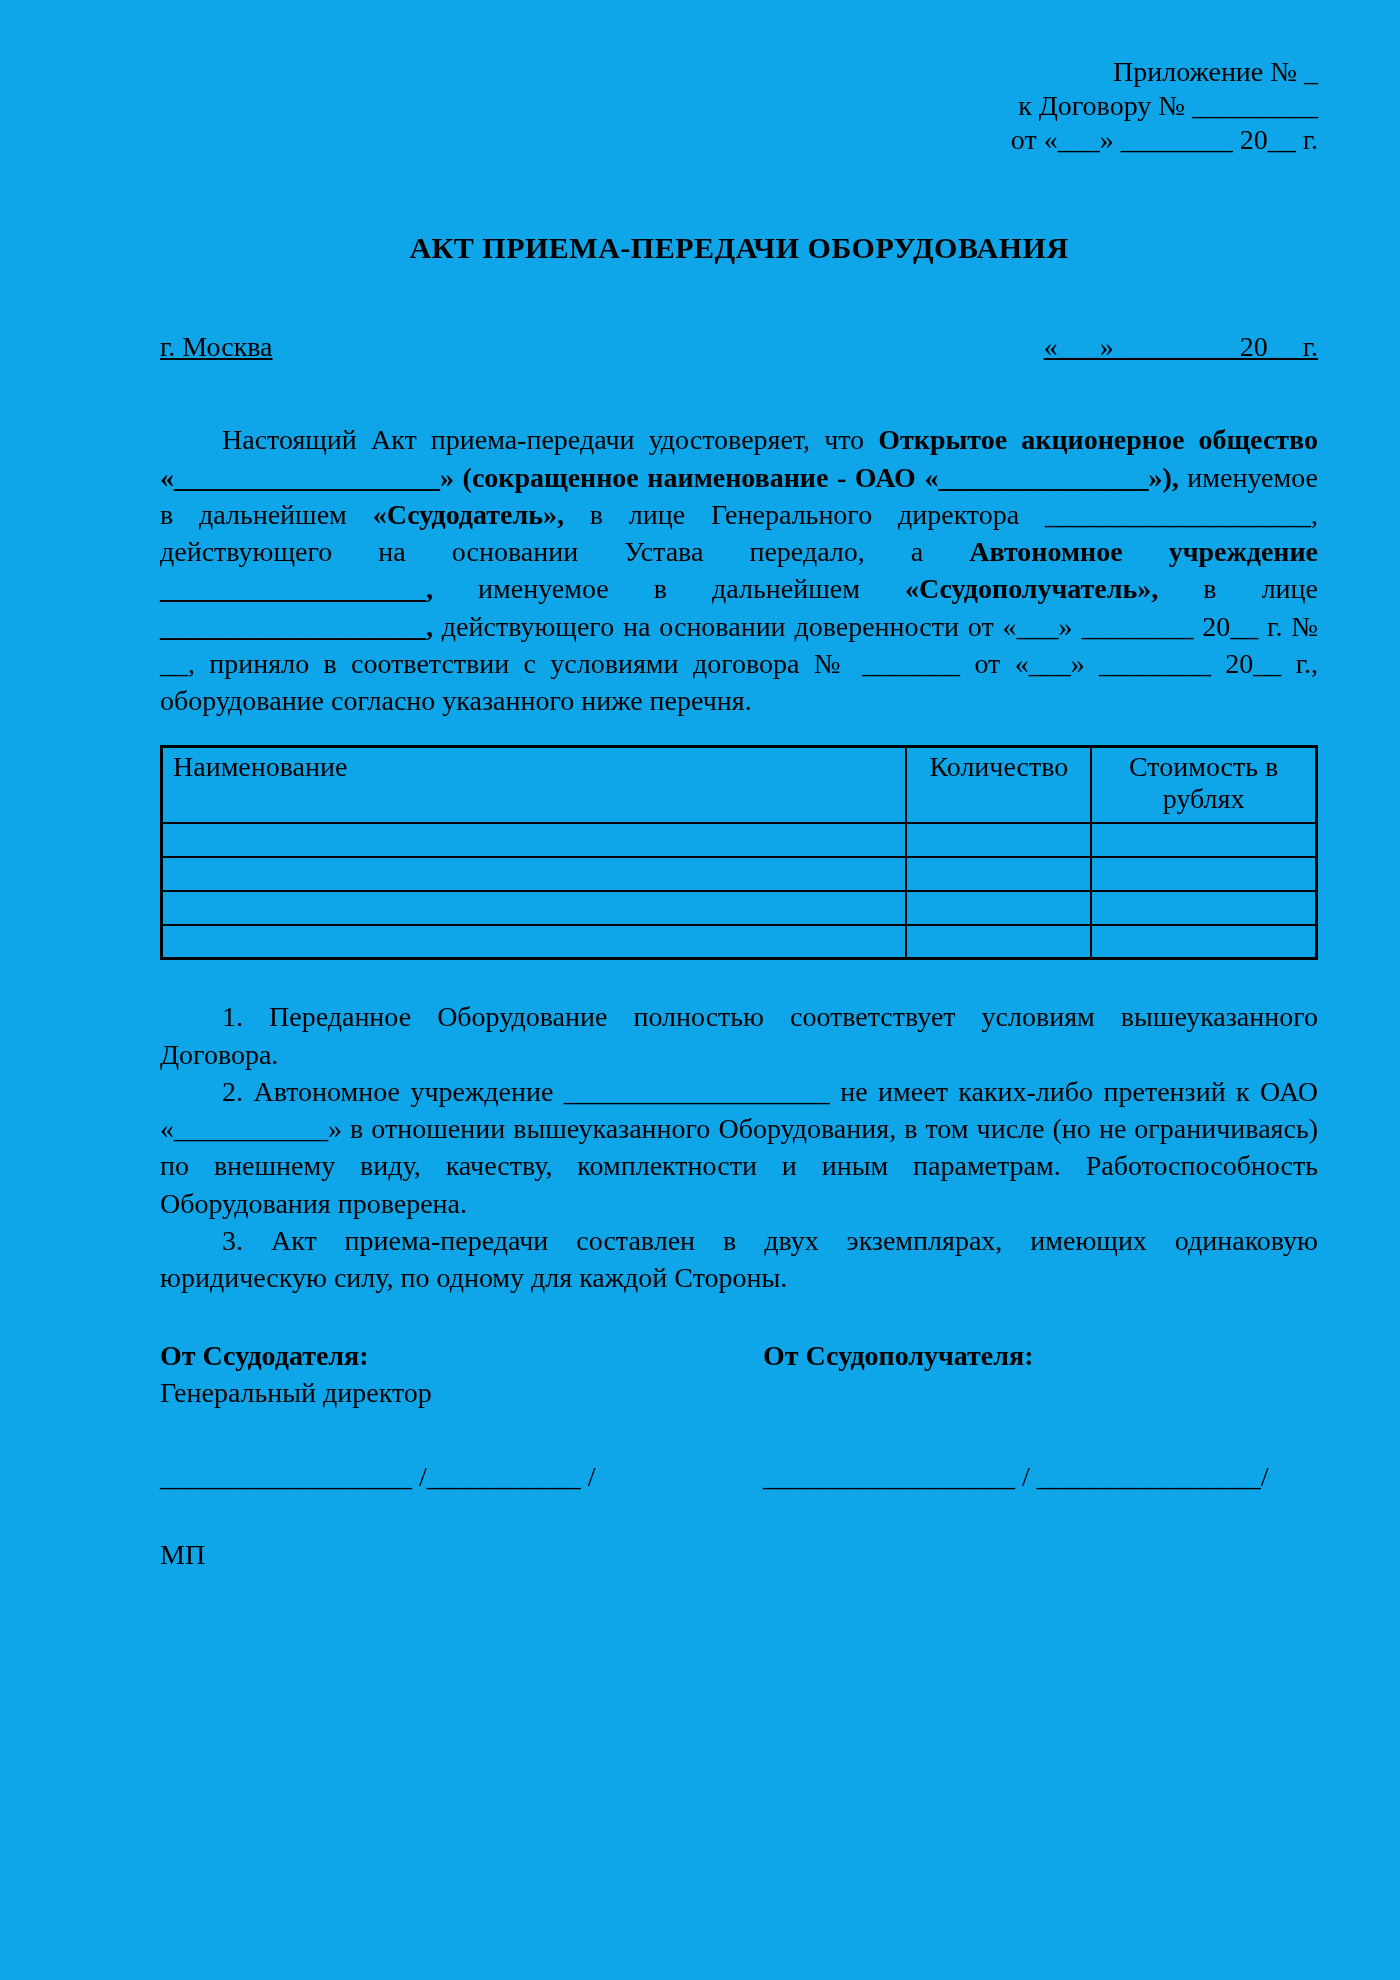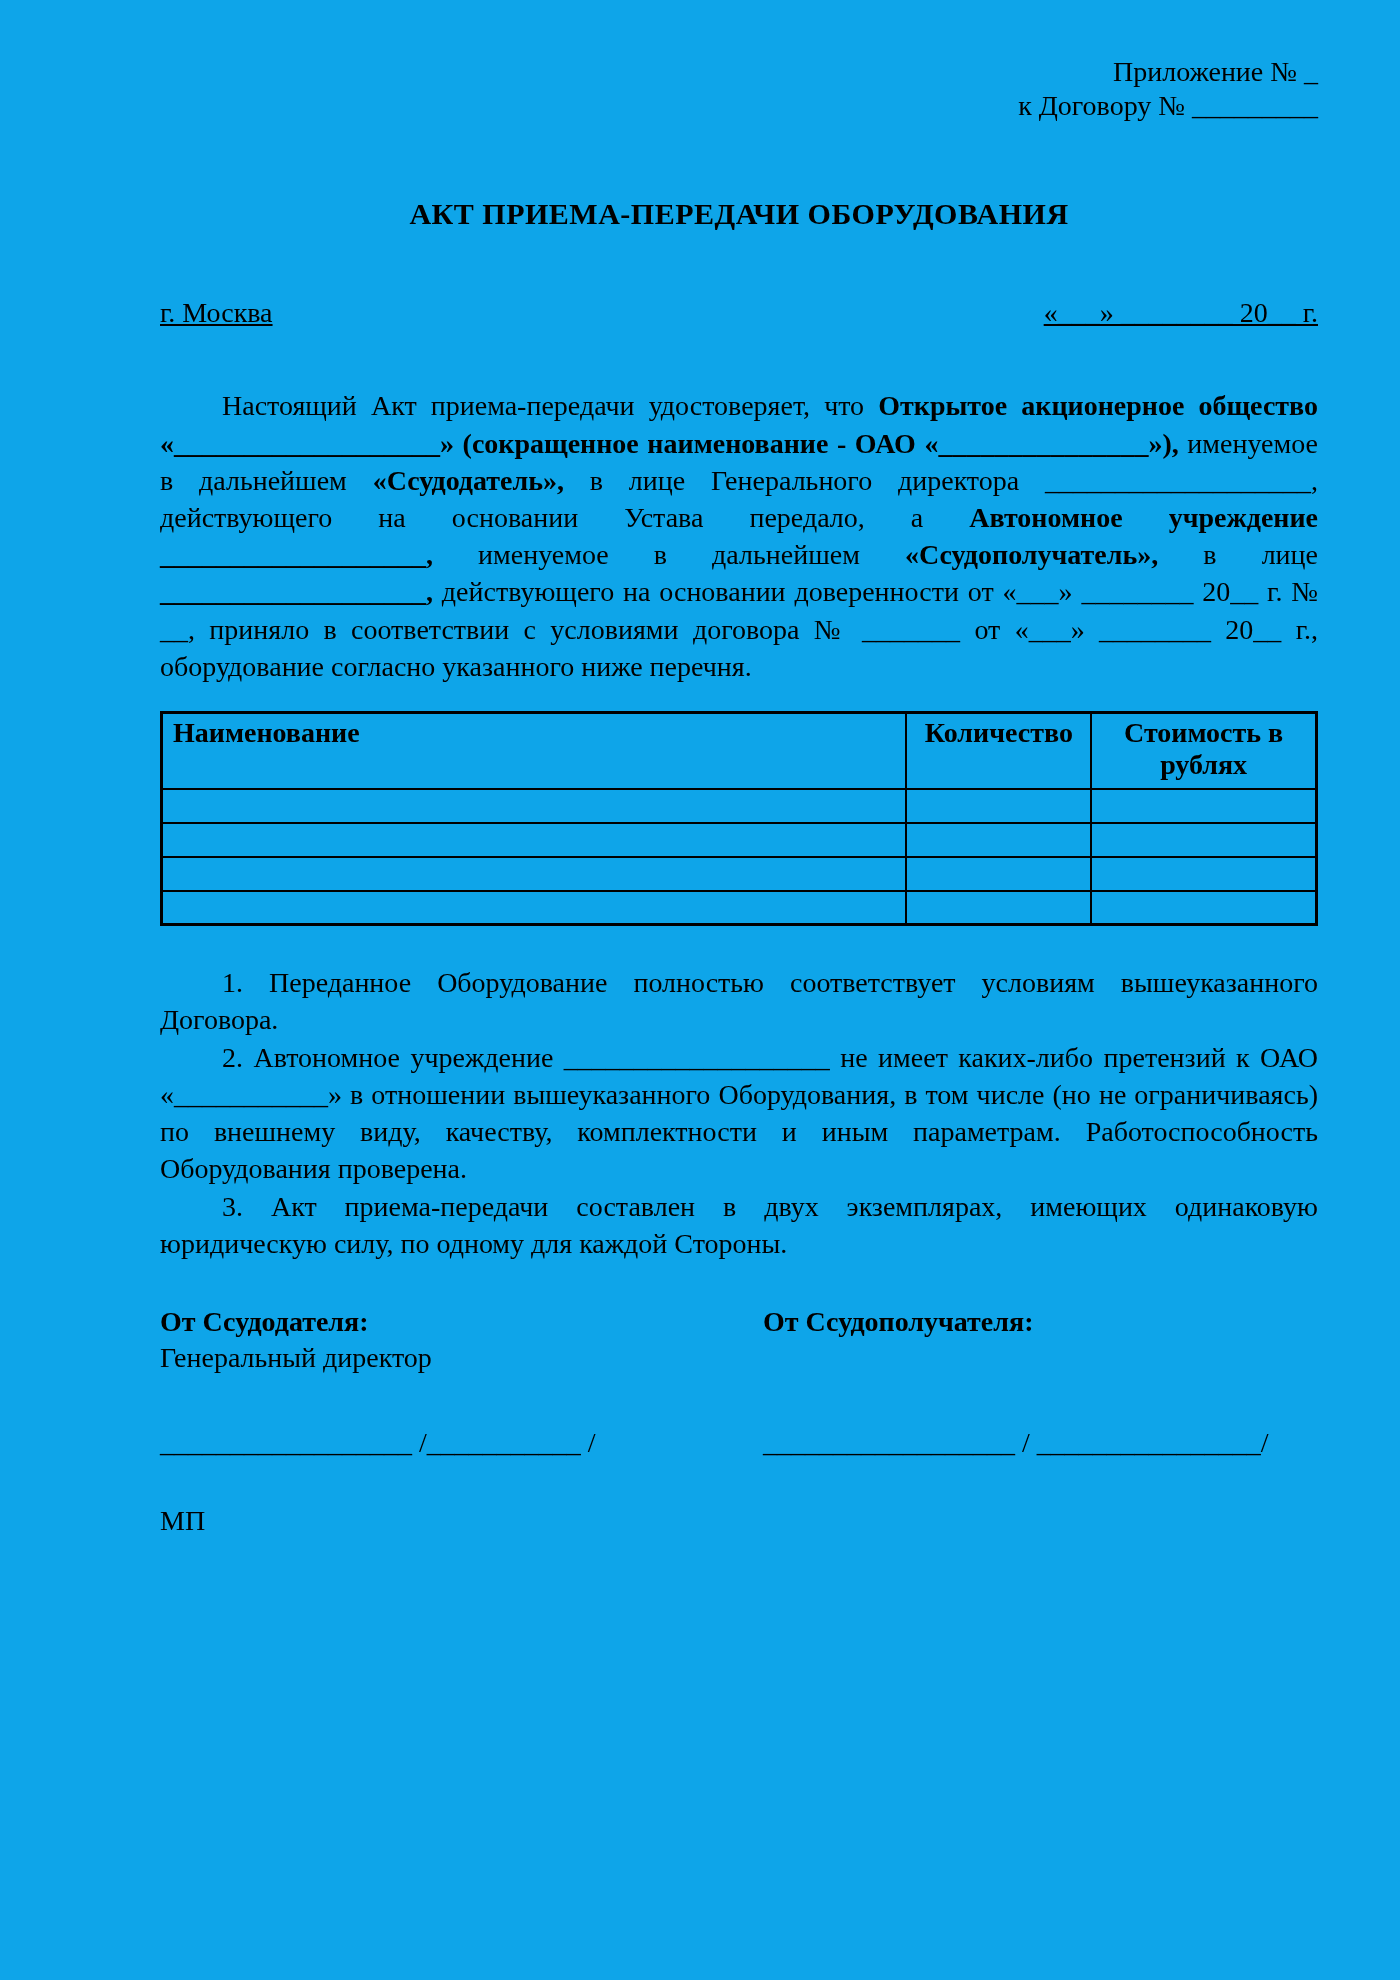--- a/index.html
+++ b/index.html
@@ -15,21 +15,21 @@
     padding:55px 82px 0 160px;
     overflow:hidden;
   }
   .hdr-block { text-align:right; font-size:28px; line-height:1.22; }
   .doc-title { margin-top:74px; text-align:center; font-weight:bold; font-size:30px; letter-spacing:0.5px; }
   .city-row { margin-top:66px; display:flex; justify-content:space-between; font-size:28px;text-decoration:underline; }
   .intro { margin-top:58px; font-size:28px; line-height:1.33; text-align:justify; text-indent:62px; }
   .b { font-weight:bold; }
   table.items { margin-top:26px; width:100%; border-collapse:collapse; border:3px solid #000; table-layout:fixed; }
   .items th, .items td { border:2px solid #000; font-size:28px; }
-  .items th { font-weight:bold; padding:3px 10px; }
+  .items th { font-weight:normal; padding:3px 10px; }
   th.c1 { width:64.5%; text-align:left; vertical-align:top; }
   th.c2 { width:16%;  text-align:center; vertical-align:top; }
   th.c3 { width:19.5%; text-align:center; vertical-align:top; }
   .items thead tr { height:76px; }
   .items tbody tr { height:34px; }
   .clauses { margin-top:38px; font-size:28px; line-height:1.33; text-align:justify; }
   .clauses p { text-indent:62px; }
   .signs-title { margin-top:48px; text-align:center; font-weight:bold; font-size:29px; word-spacing:10px; }
   .sig-cols { margin-top:42px; display:flex; font-size:28px; line-height:1.3; }
   .sig-col { width:50%; }
@@ -41,20 +41,21 @@
   .seal { margin-top:46px; font-size:28px; }
 </style>
 </head>
 <body>
 
 <div class="page">
 
   <div class="hdr-block">
     <div>Приложение № _</div>
     <div>к Договору № _________</div>
+    <div>от «___» ________ 20__ г.</div>
   </div>
 
   <div class="doc-title">АКТ ПРИЕМА-ПЕРЕДАЧИ ОБОРУДОВАНИЯ</div>
 
   <div class="city-row">
     <span>г. Москва</span>
     <span>«___» ________ 20__ г.</span>
   </div>
 
   <p class="intro"><span>Настоящий Акт приема-передачи удостоверяет, что </span><span class="b">Открытое акционерное общество «___________________» (сокращенное наименование - ОАО «_______________»),</span><span> именуемое в дальнейшем </span><span class="b">«Ссудодатель»,</span><span> в лице Генерального директора ___________________, действующего на основании Устава передало, а </span><span class="b">Автономное учреждение ___________________,</span><span> именуемое в дальнейшем </span><span class="b">«Ссудополучатель»,</span><span> в лице </span><span class="b">___________________,</span><span> действующего на основании доверенности от «___» ________ 20__ г. № __, приняло в соответствии с условиями договора № _______ от «___» ________ 20__ г.,  оборудование согласно указанного ниже перечня.</span></p>

